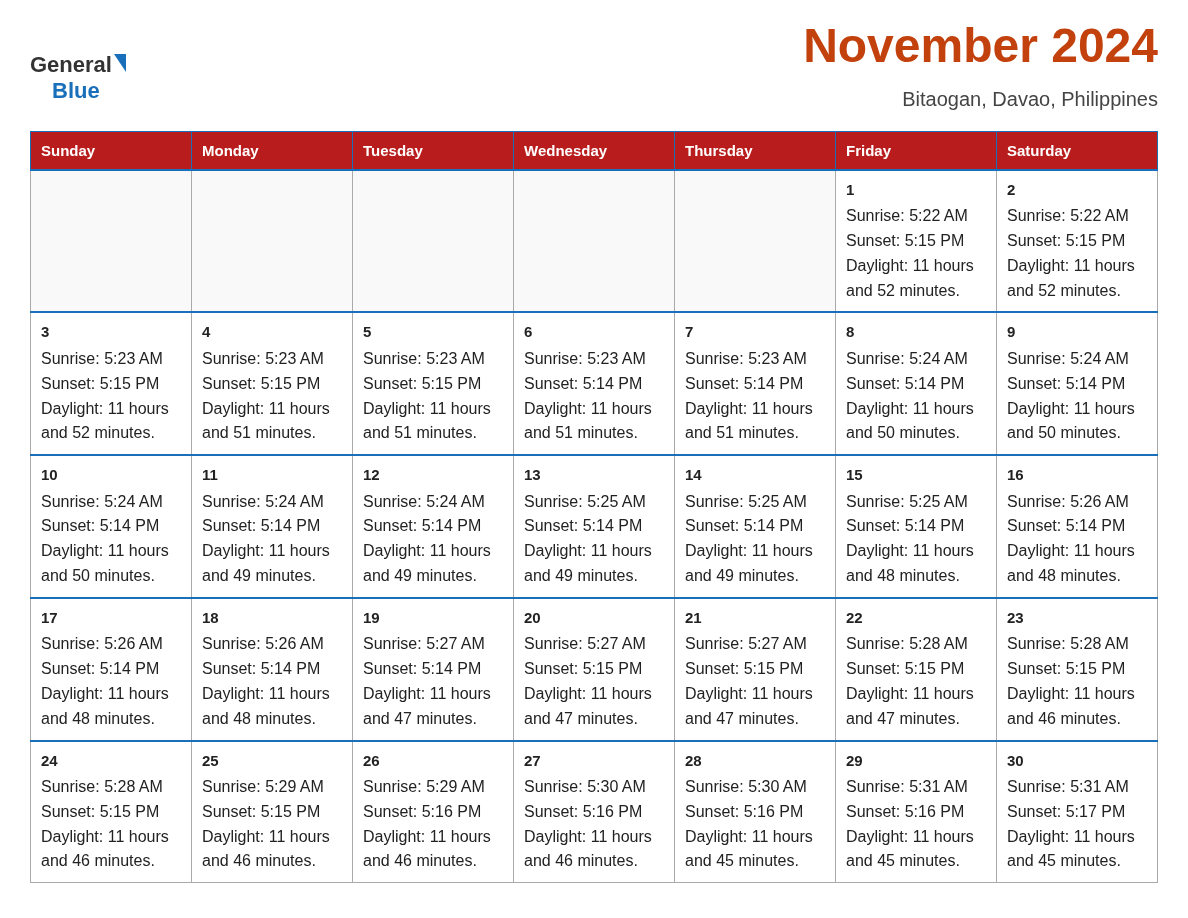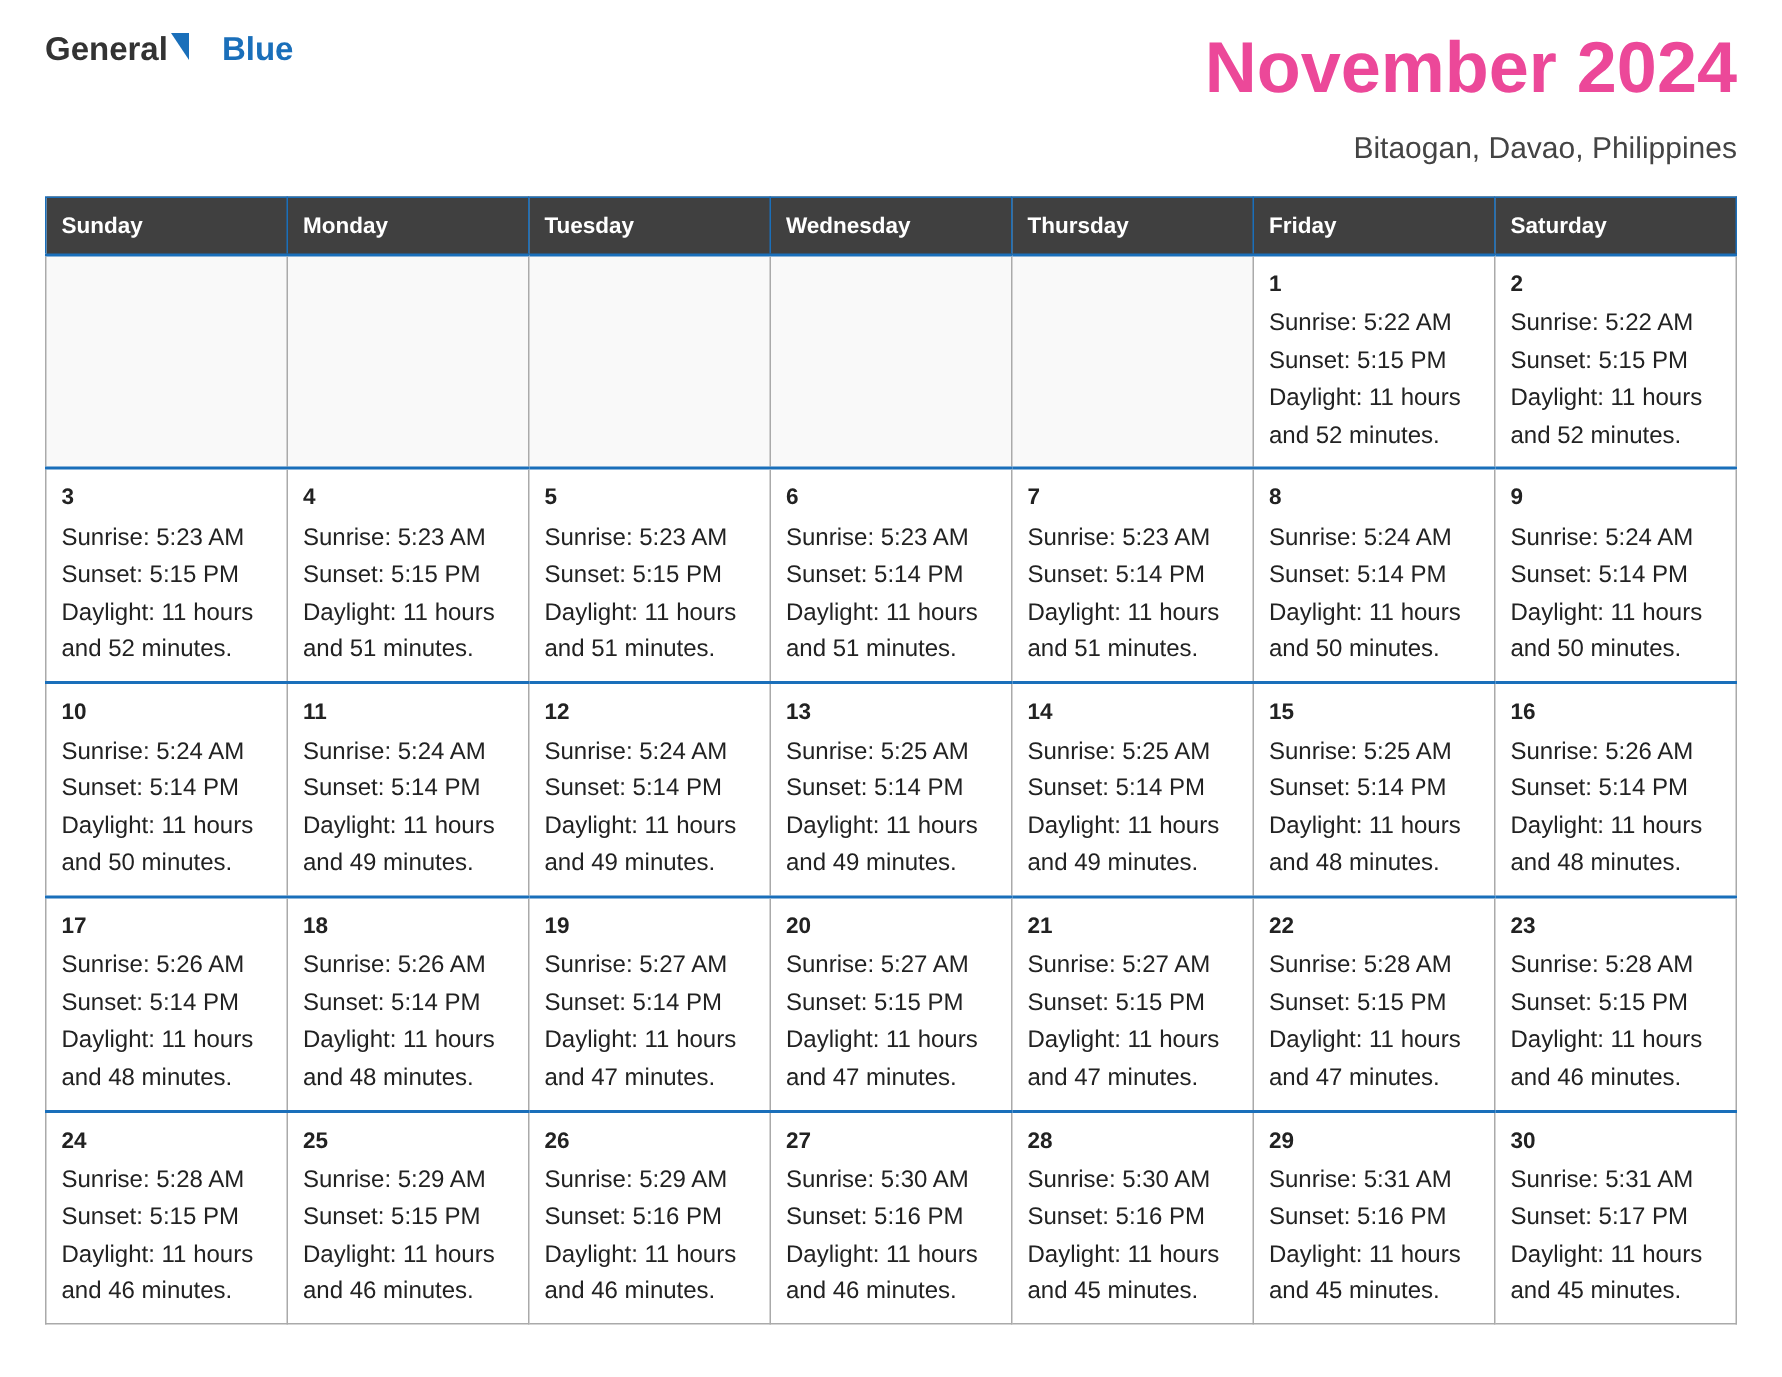--- a/index.html
+++ b/index.html
@@ -10,22 +10,23 @@
       color: #222;
     }
     .header {
       display: flex;
       justify-content: space-between;
       align-items: flex-start;
       margin-bottom: 20px;
     }
     .logo {
       display: flex;
-      flex-direction: row;
+      flex-direction: column;
       align-items: flex-start;
+      margin-top: 32px;
     }
     .logo-general {
       font-size: 22px;
       font-weight: bold;
       color: #333;
       display: flex;
       align-items: center;
     }
     .logo-general .arrow {
       width: 0;
@@ -41,35 +42,35 @@
       font-weight: bold;
       color: #1a6fba;
       margin-left: 4px;
     }
     .title-section {
       text-align: right;
     }
     .month-title {
       font-size: 48px;
       font-weight: bold;
-      color: #ec4899;
+      color: #c2410c;
       line-height: 1.1;
     }
     .location {
       font-size: 20px;
       color: #444;
       margin-top: 15px;
     }
     .calendar-table {
       width: 100%;
       border-collapse: collapse;
       border: 1px solid #999;
     }
     .calendar-table th {
-      background-color: #404040;
+      background-color: #b91c1c;
       color: #fff;
       padding: 10px 10px;
       font-size: 15px;
       font-weight: bold;
       text-align: left;
       border: 1px solid #1a6fba;
     }
     .calendar-table td {
       vertical-align: top;
       padding: 8px 10px;

